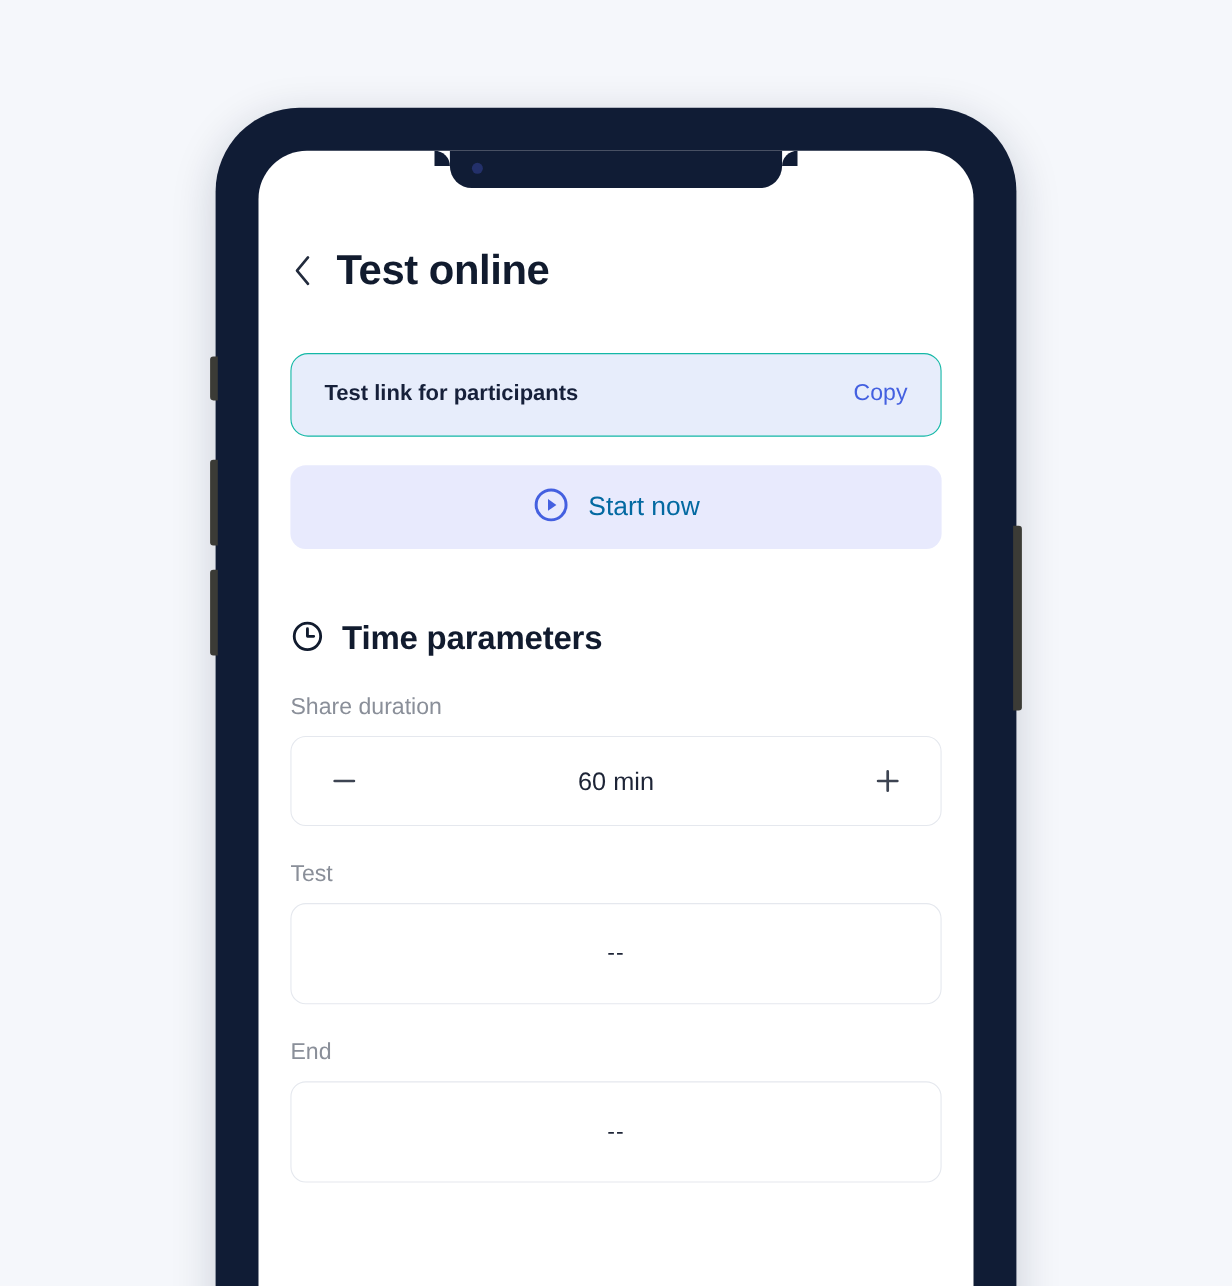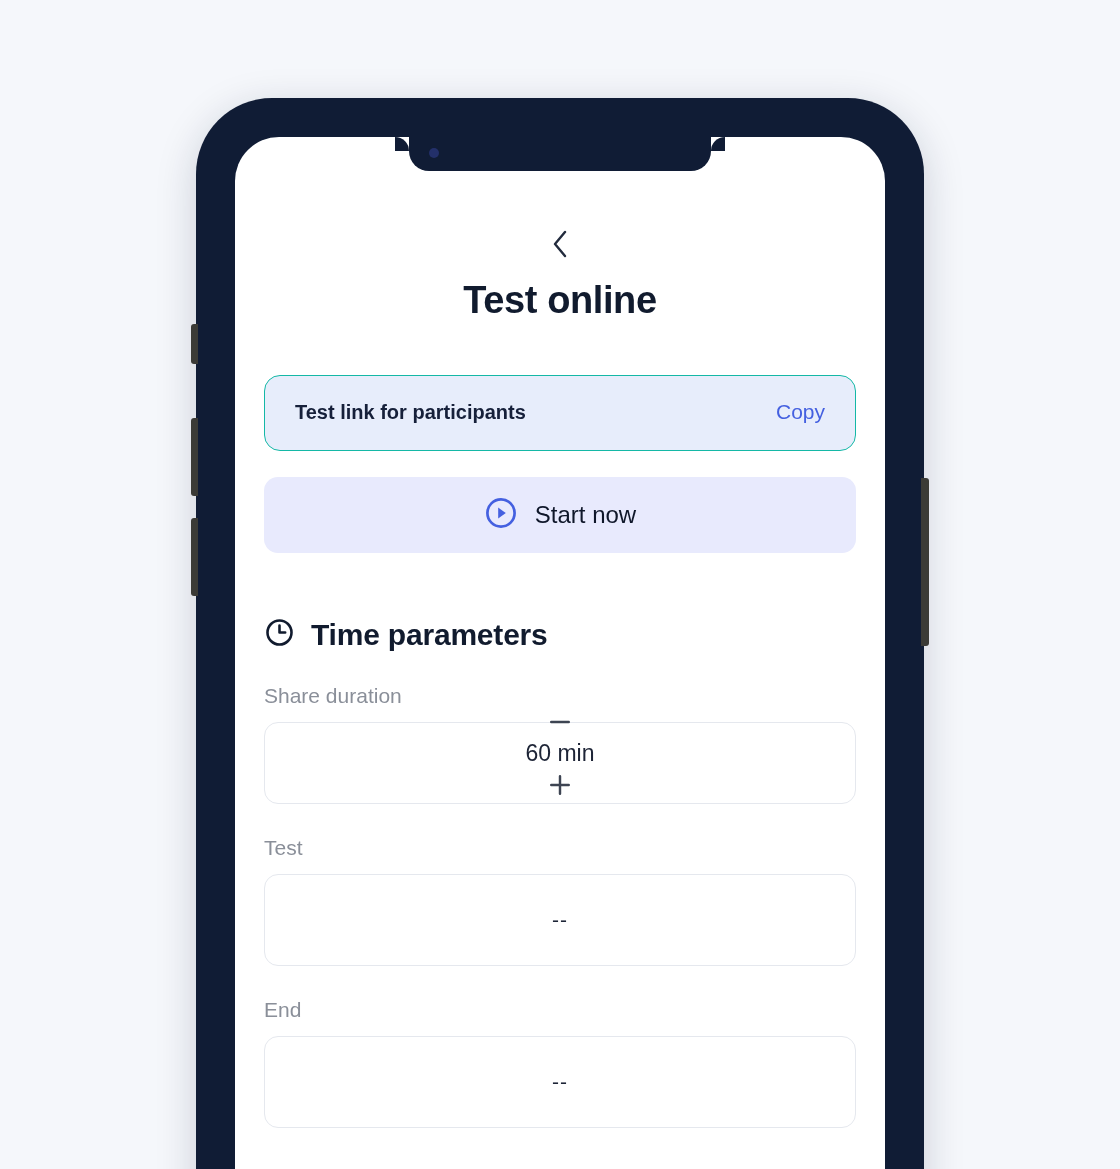--- a/index.html
+++ b/index.html
@@ -105,21 +105,20 @@
     padding: 0 29px;
   }
 
   
   #header {
     display: flex;
     align-items: center;
     gap: 20px;
     padding-top: 90px;
     padding-bottom: 0;
-    flex-direction: column;
   }
   #back-btn {
     width: 22px;
     height: 34px;
     display: flex;
     align-items: center;
     justify-content: center;
     flex: 0 0 auto;
     cursor: pointer;
   }
@@ -196,21 +195,21 @@
     border-radius: 14px;
     display: flex;
     align-items: center;
     justify-content: center;
     gap: 17px;
     cursor: pointer;
   }
   #start-now-label {
     font-size: 24px;
     font-weight: 500;
-    color: #0f172a;
+    color: #0369a1;
   }
 
   
   #time-params-head {
     margin-top: 64px;
     display: flex;
     align-items: center;
     gap: 16px;
   }
   #time-params-title {
@@ -226,24 +225,23 @@
     color: #8a8f99;
   }
 
   #duration-stepper {
     margin-top: 14px;
     height: 82px;
     border: 1px solid #e5e8ee;
     border-radius: 14px;
     display: flex;
     align-items: center;
-    justify-content: flex-end;
+    justify-content: space-between;
     padding: 0 30px;
     background: #fff;
-    flex-direction: column;
   }
   .stepper-btn {
     width: 36px;
     height: 36px;
     display: flex;
     align-items: center;
     justify-content: center;
     cursor: pointer;
     flex: 0 0 auto;
   }

